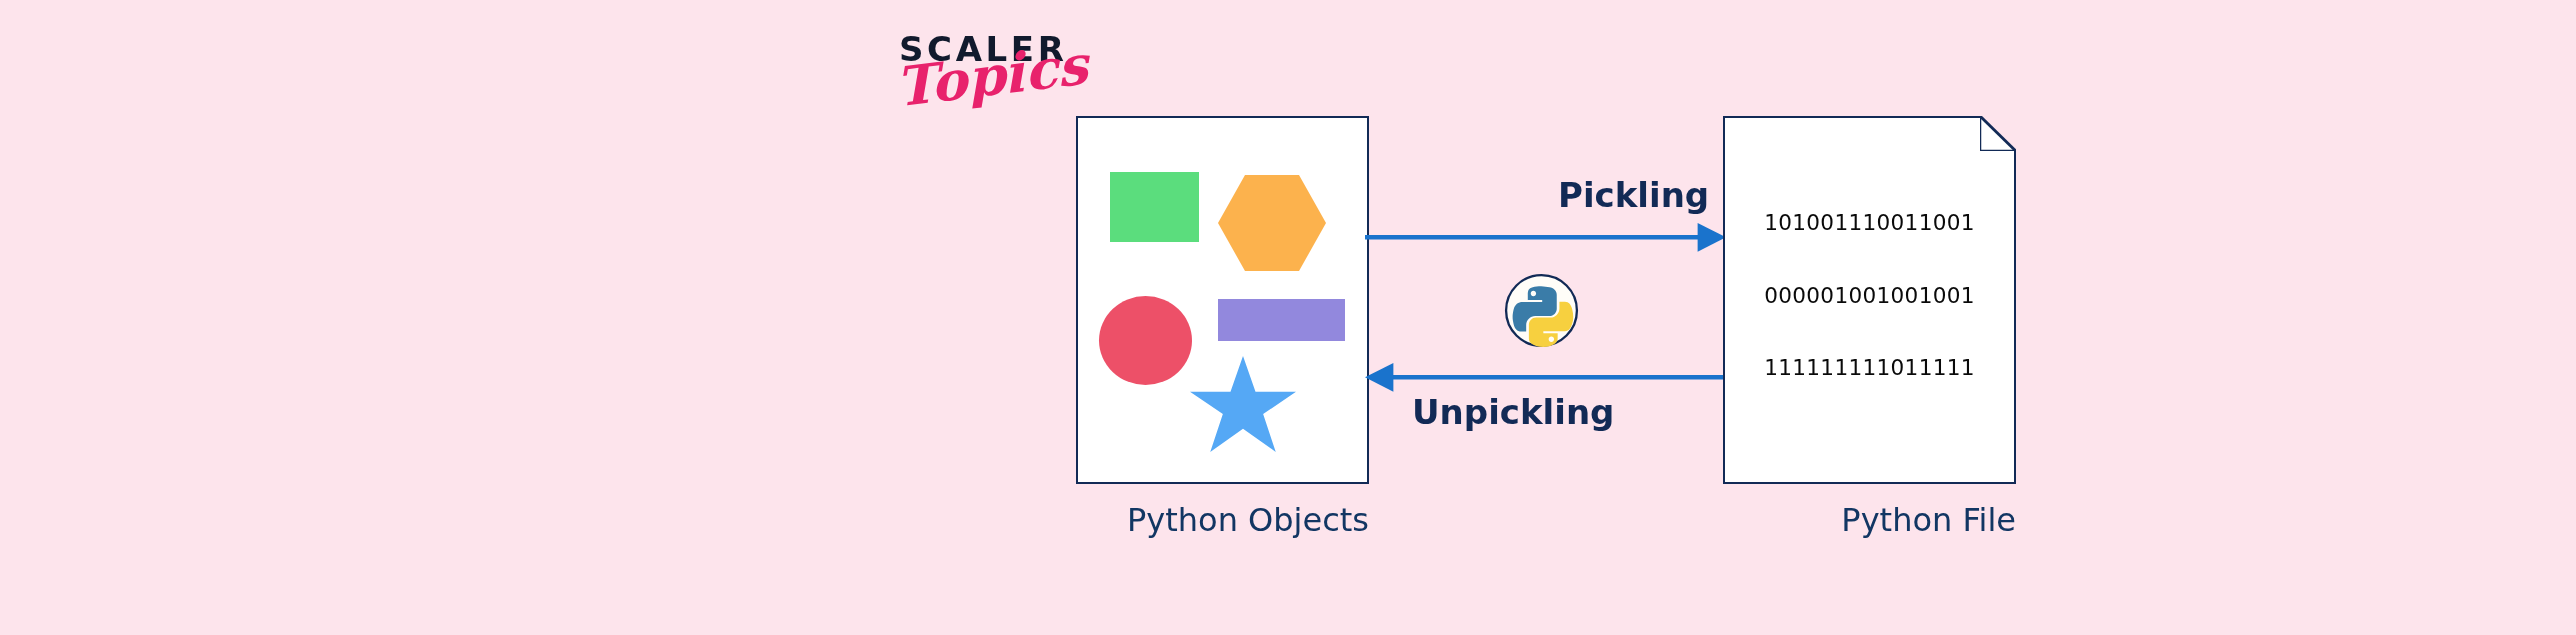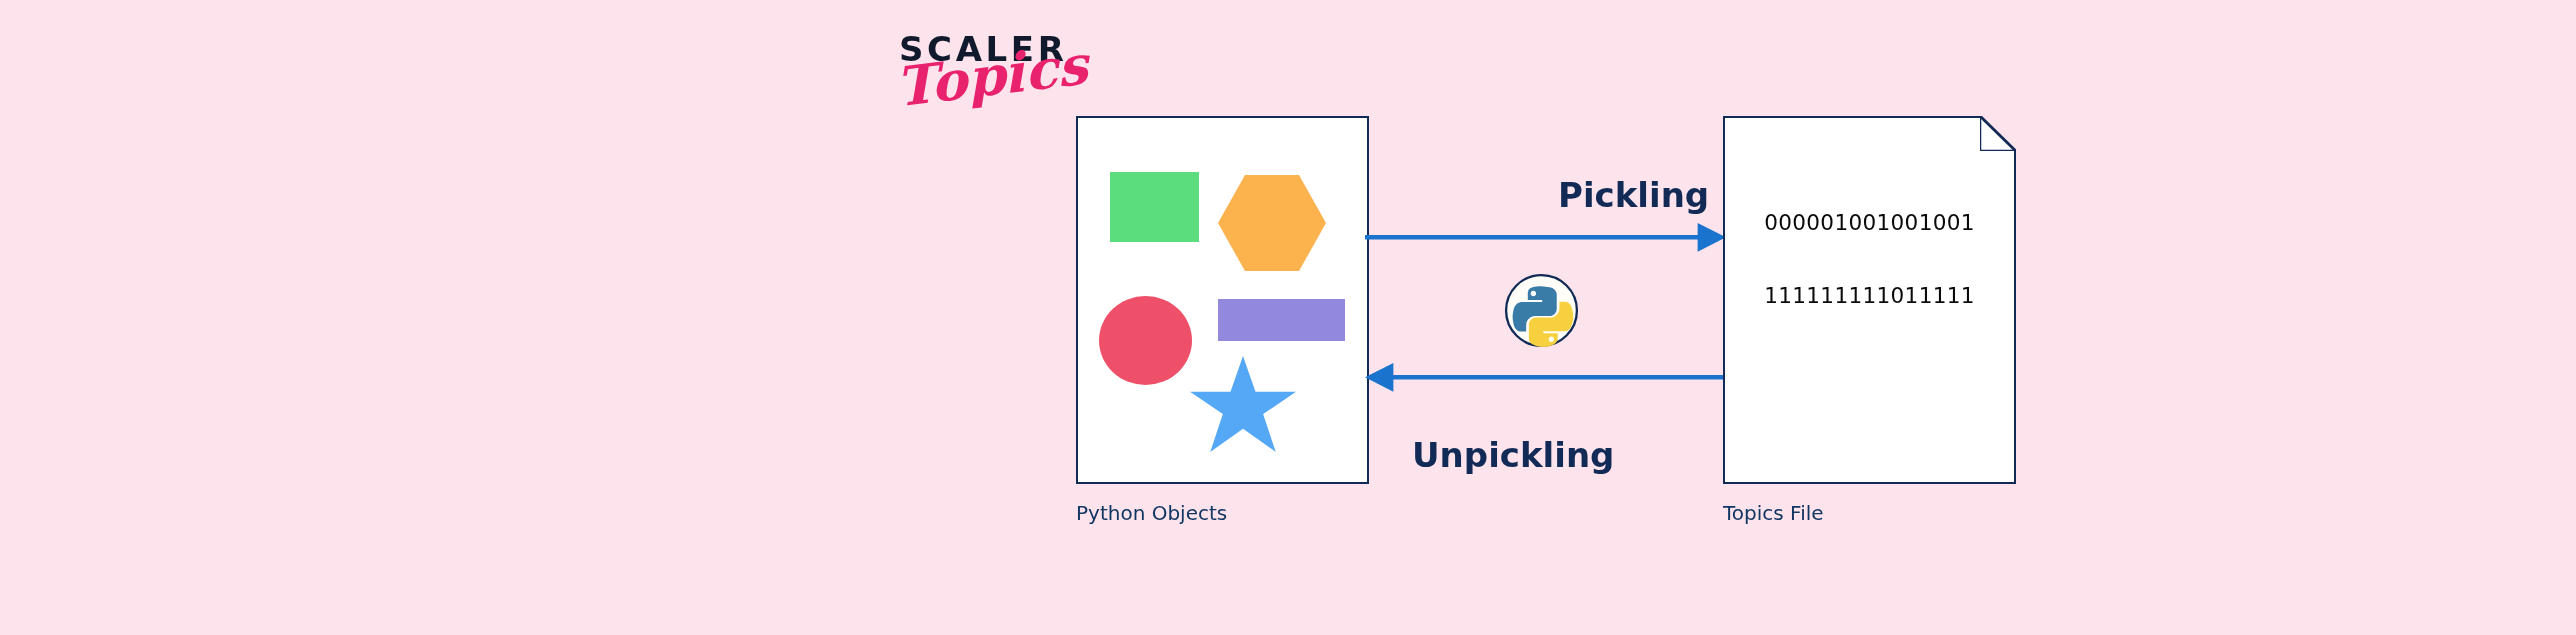--- a/index.html
+++ b/index.html
@@ -163,40 +163,39 @@
     color: #122a56;
     white-space: nowrap;
   }
   .label-pickling {
     left: 1558px;
     top: 175px;
   }
   .label-unpickling {
     left: 1412px;
     top: 392px;
-    margin-top: 43px;
   }
 
   
   .python-badge {
     position: absolute;
     left: 1503px;
     top: 272px;
     width: 77px;
     height: 77px;
   }
   .python-badge svg { display: block; width: 100%; height: 100%; }
 
   
   .caption {
     position: absolute;
     font-family: "DejaVu Sans", sans-serif;
-    font-size: 20px;
+    font-size: 32px;
     color: #123663;
-    text-align: left;
+    text-align: right;
     white-space: nowrap;
   }
   .caption-objects {
     left: 1076px;
     top: 501px;
     width: 293px;
   }
   .caption-file {
     left: 1723px;
     top: 501px;
@@ -249,23 +248,24 @@
   <div class="file-doc">
     <div class="file-doc-body"></div>
     <div class="file-doc-fold">
       <svg viewBox="0 0 100 100" preserveAspectRatio="none" aria-hidden="true">
         <polygon points="0,0 100,100 0,100" fill="#ffffff"></polygon>
         <polyline points="0,0 0,100 100,100" fill="none" stroke="#122a56" stroke-width="7" stroke-linejoin="miter"></polyline>
         <line x1="0" y1="0" x2="100" y2="100" stroke="#122a56" stroke-width="8"></line>
       </svg>
     </div>
     <div class="binary-block">
+      <span class="binary-line">101001110011001</span>
       <span class="binary-line">000001001001001</span>
       <span class="binary-line">111111111011111</span>
       
       
       
     </div>
   </div>
-  <div class="caption caption-file">Topics File</div>
+  <div class="caption caption-file">Python File</div>
 
 </div>
 
 
 </body></html>

